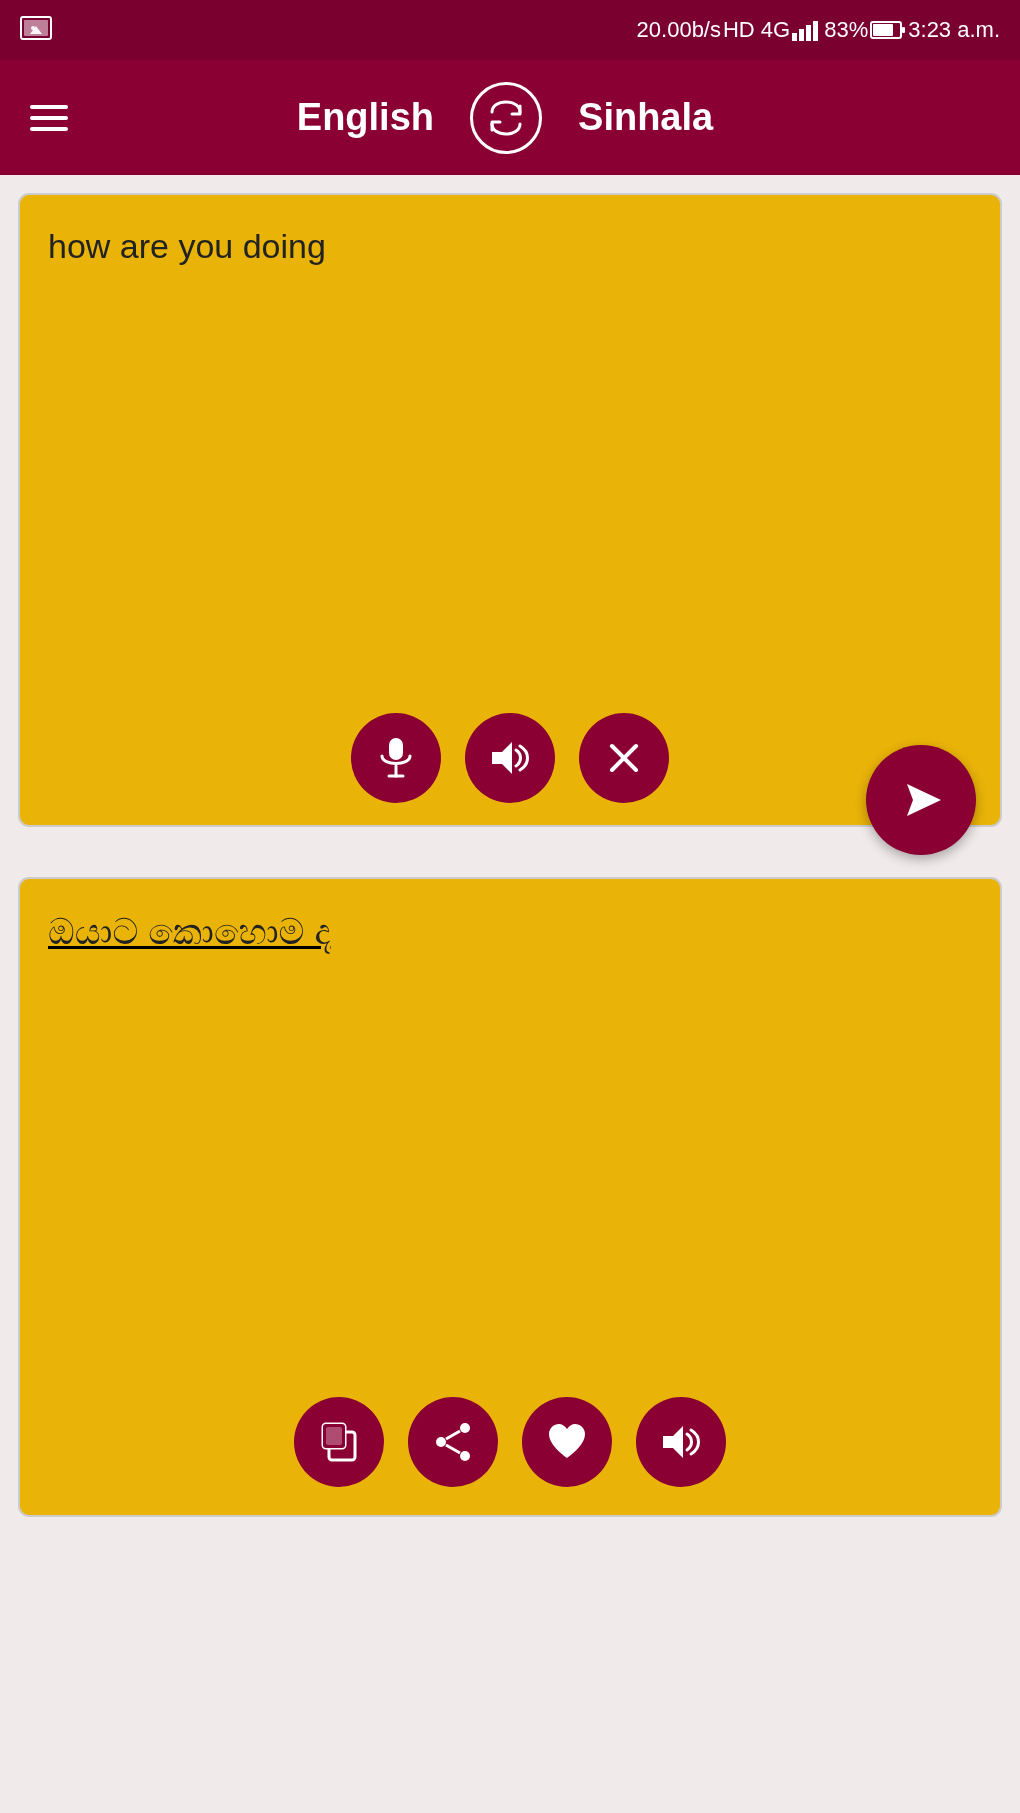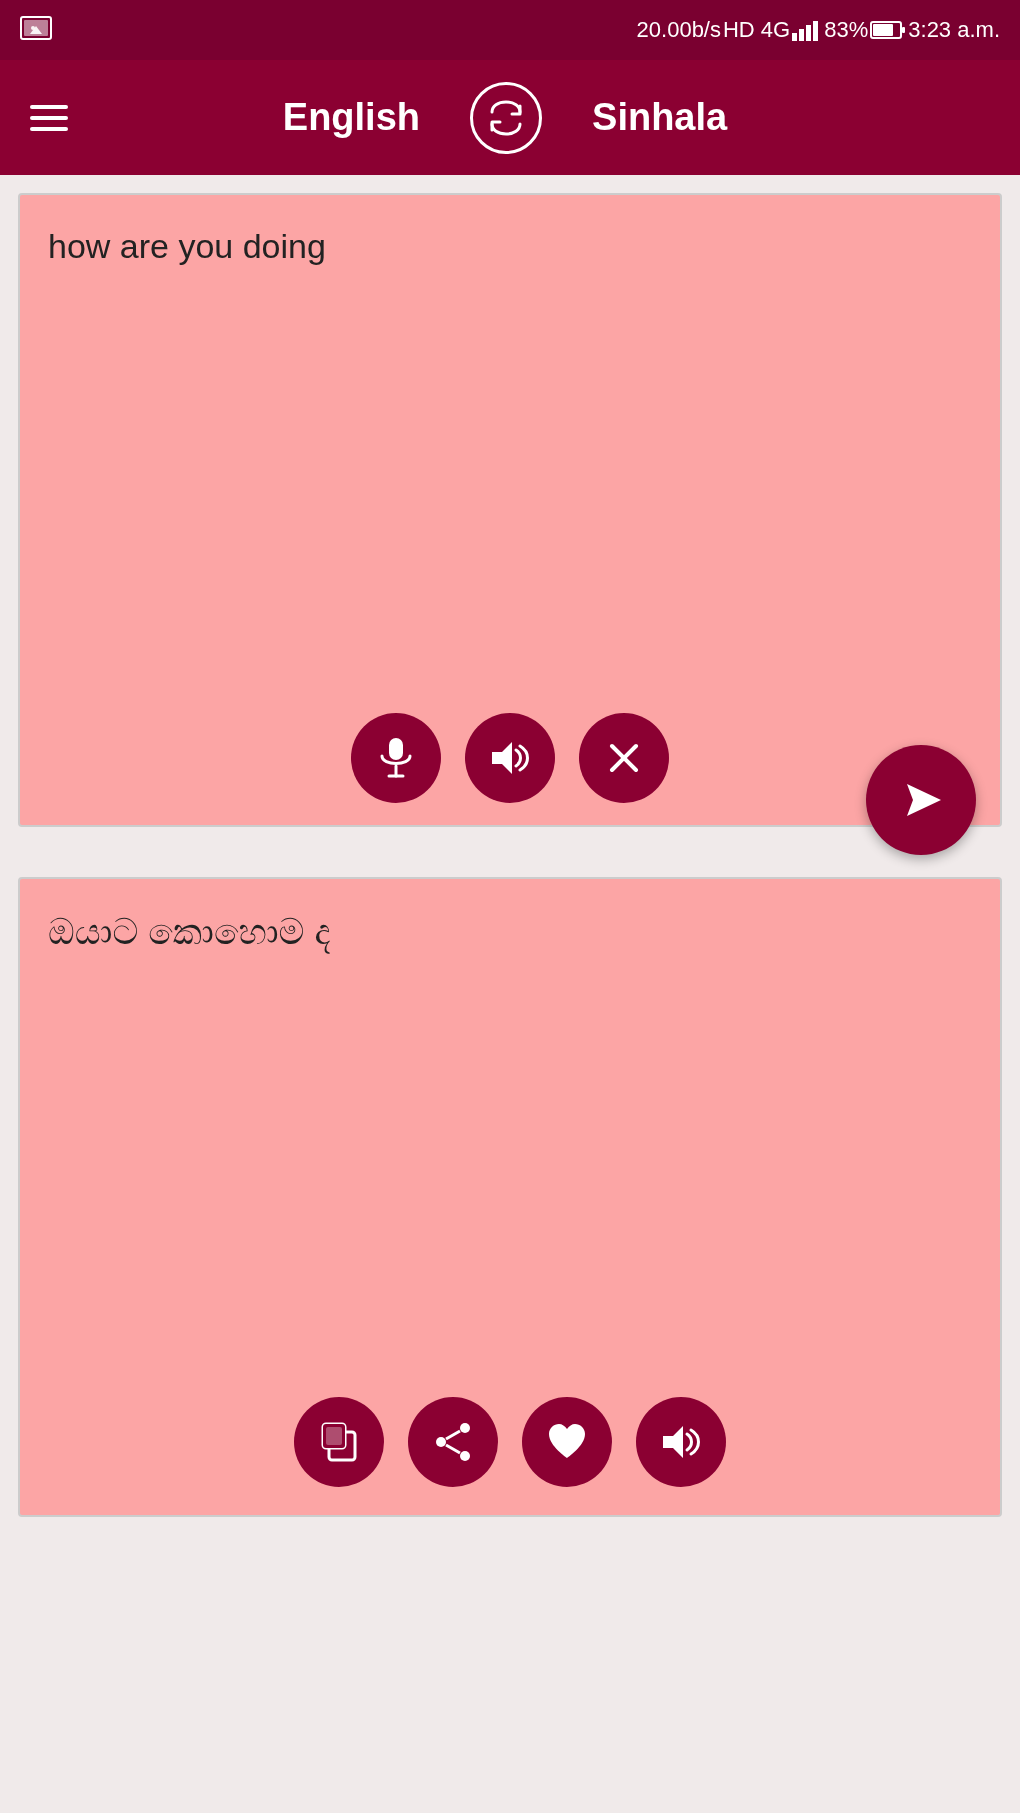--- a/index.html
+++ b/index.html
@@ -65,21 +65,21 @@
       display: block;
       width: 38px;
       height: 4px;
       background: white;
       border-radius: 2px;
     }
 
     .toolbar-center {
       display: flex;
       align-items: center;
-      gap: 50px;
+      gap: 36px;
     }
 
     .toolbar-lang {
       font-size: 38px;
       font-weight: bold;
       color: white;
     }
 
     .toolbar-swap {
       width: 72px;
@@ -174,26 +174,27 @@
       position: relative;
       margin: 0 18px;
     }
 
     .box-wrapper.input-wrapper {
       margin-top: 18px;
     }
 
     .box-wrapper.output-wrapper {
       margin-top: 0;
+      text-decoration: underline;
     }
 
     .box-inner {
-      background: #fca5a5;
+      background: #eab308;
       border: 2px solid #ccc;
-      border-radius: 4px;
+      border-radius: 11px;
     }
   </style>
 </head>
 <body>
 
 <div class="status-bar">
   <div class="status-bar-left">
     <svg width="32" height="28" viewBox="0 0 32 28" fill="white">
       <rect x="1" y="1" width="30" height="22" rx="2" stroke="white" stroke-width="2" fill="none"></rect>
       <rect x="4" y="4" width="24" height="16" rx="1" fill="white" opacity="0.5"></rect>

